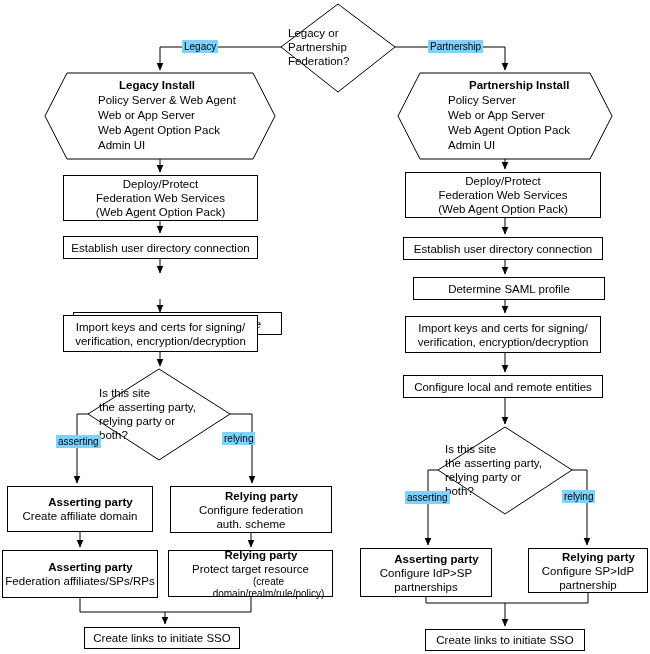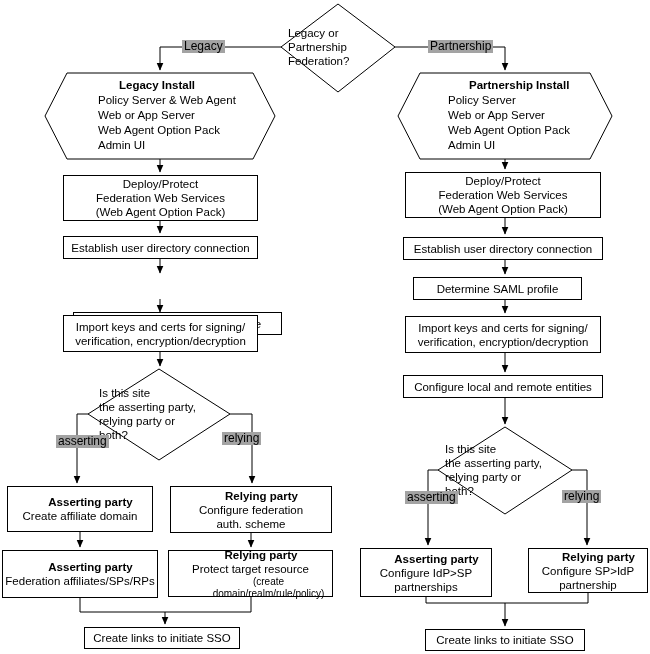--- a/index.html
+++ b/index.html
@@ -10,21 +10,21 @@
   .wires{position:absolute;left:0;top:0;}
   .box{
     position:absolute;box-sizing:border-box;border:1px solid #000;background:#fff;
     display:flex;flex-direction:column;align-items:center;justify-content:center;
     text-align:center;font-size:11.5px;line-height:14px;
   }
   .pre{white-space:pre-line;}
   .bold{font-weight:bold;margin-left:21px;}
   .overlay{position:absolute;text-align:left;font-size:11.5px;line-height:14px;white-space:pre-line;}
   .linelabel{
-    position:absolute;background:#a3a3a3;font-size:12px;line-height:13px;
+    position:absolute;background:#7dd3fc;font-size:10px;line-height:13px;
     padding:0 2px;white-space:nowrap;
   }
   .hextext{position:absolute;font-size:11.5px;line-height:15px;text-align:left;}
   .note{font-size:10px;line-height:12px;padding-left:36px;}
 </style>
 </head>
 <body>
 
 <div class="canvas">
 
@@ -141,21 +141,21 @@
   </div>
 
   <div class="box" style="left:405px;top:172px;width:196px;height:46px;">
     <span class="pre">Deploy/Protect
 Federation Web Services
 (Web Agent Option Pack)</span>
   </div>
   <div class="box" style="left:403px;top:237px;width:200px;height:23px;">
     <span class="pre">Establish user directory connection</span>
   </div>
-  <div class="box" style="left:413px;top:277px;width:169px;height:23px;">
+  <div class="box" style="left:413px;top:277px;width:192px;height:23px;">
     <span class="pre">Determine SAML profile</span>
   </div>
   <div class="box" style="left:405px;top:316px;width:196px;height:37px;">
     <span class="pre">Import keys and certs for signing/
 verification, encryption/decryption</span>
   </div>
   <div class="box" style="left:403px;top:375px;width:200px;height:23px;text-align:center;">
     <span class="pre">Configure local and remote entities</span>
   </div>
 

